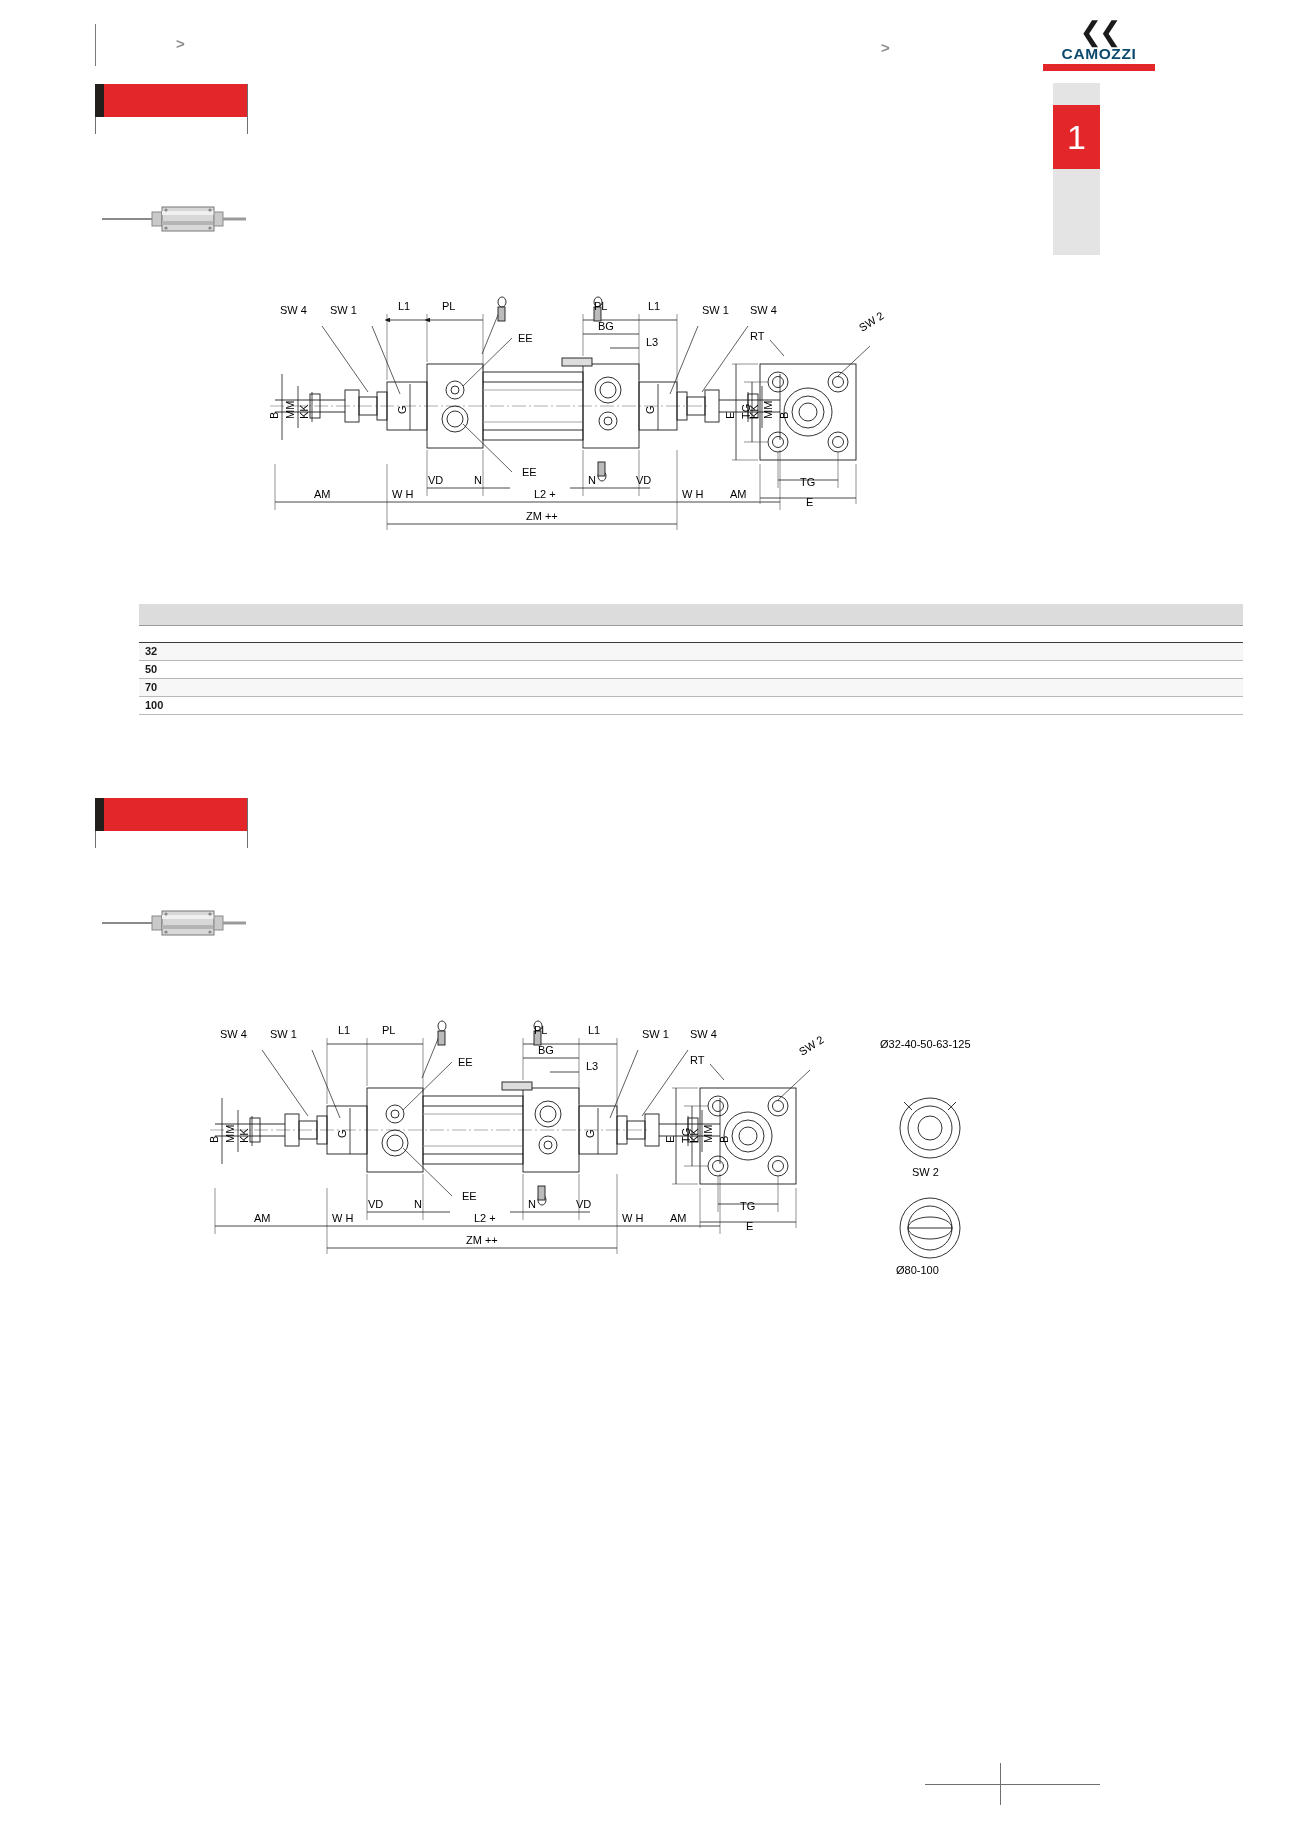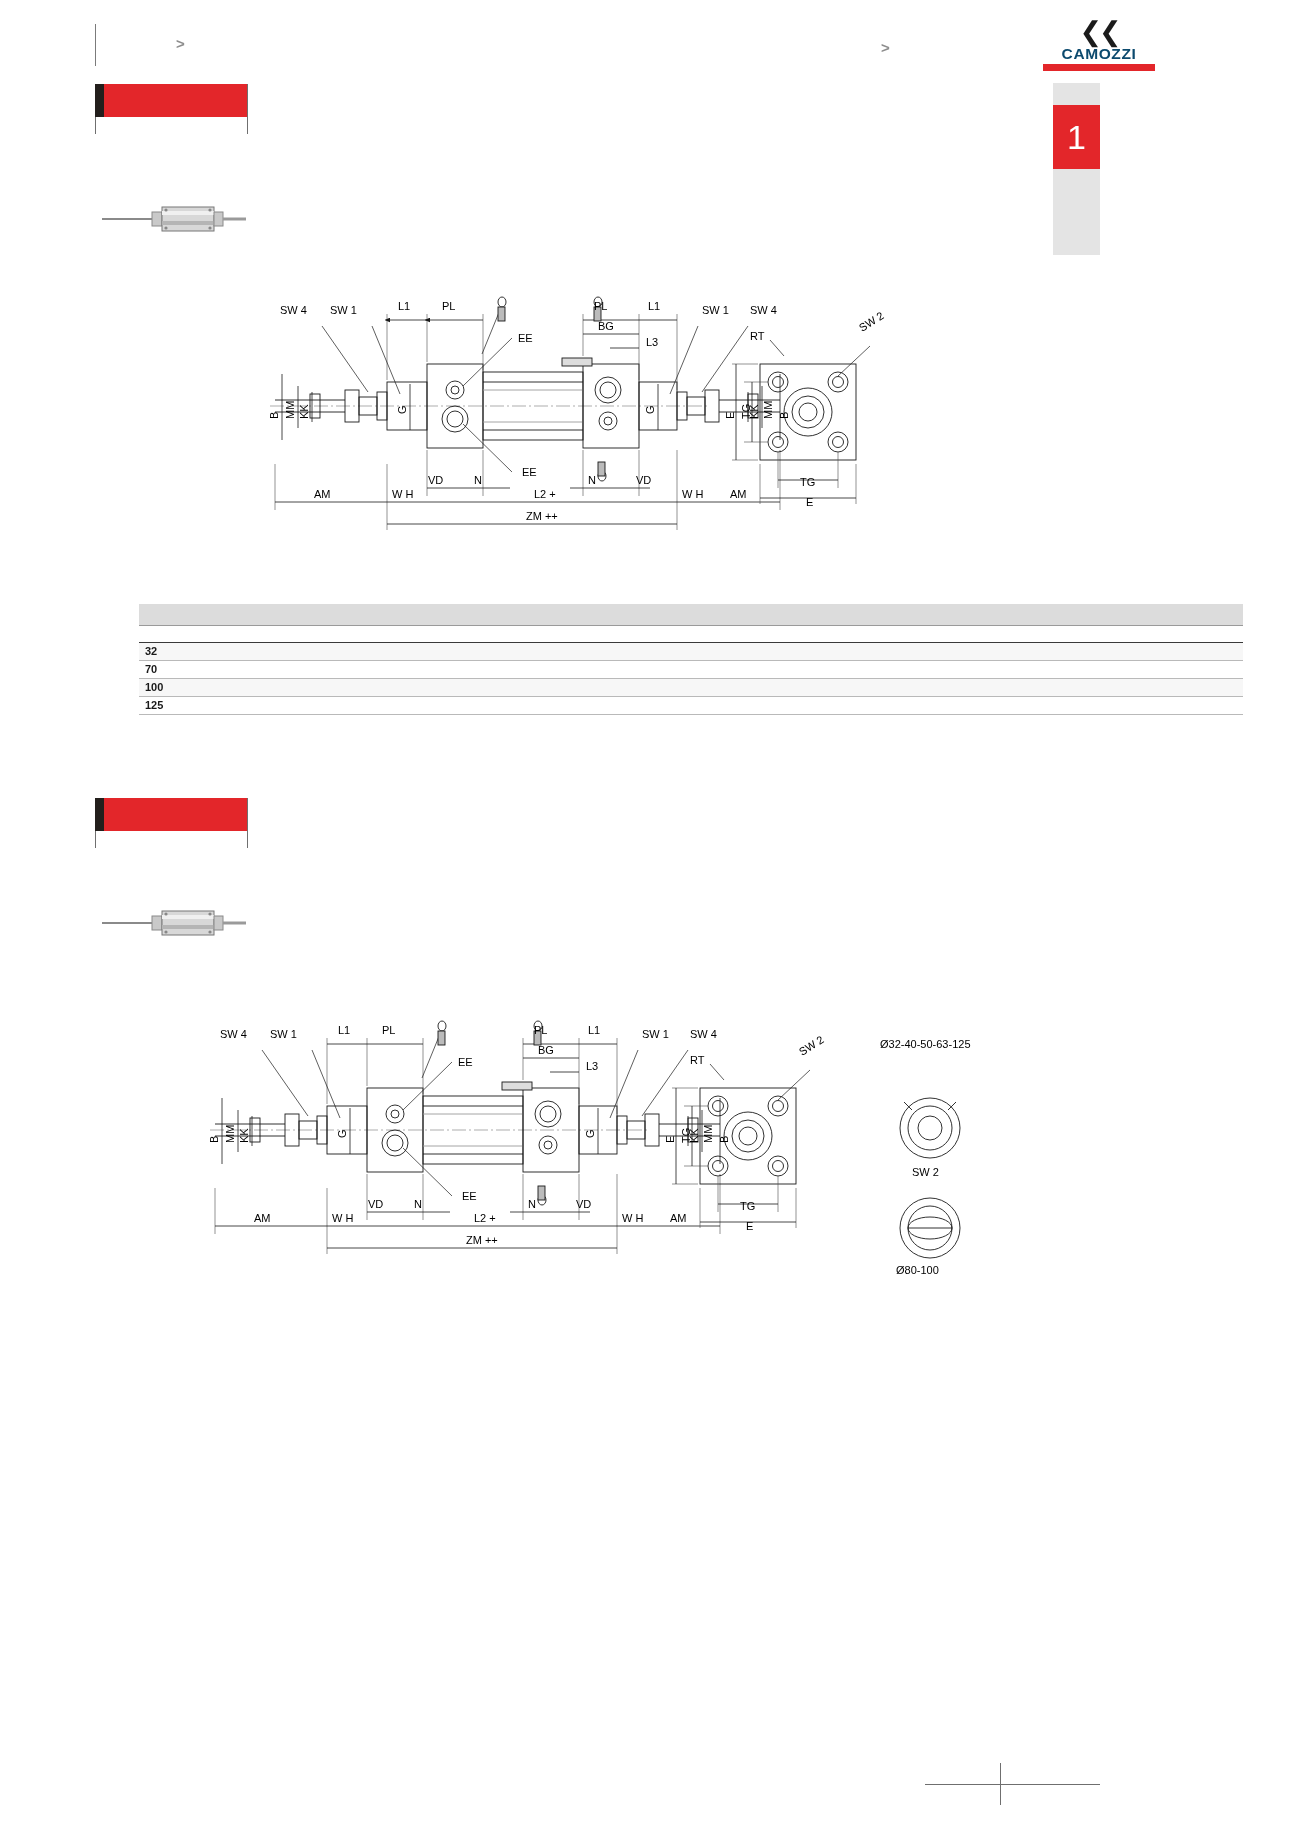--- a/index.html
+++ b/index.html
@@ -354,20 +354,40 @@
             <td></td>
             <td></td>
             <td></td>
             <td></td>
             <td></td>
             <td></td>
             <td></td>
             <td></td>
           </tr>
         <tr>
+            <td>50</td>
+            <td></td>
+            <td></td>
+            <td></td>
+            <td></td>
+            <td></td>
+            <td></td>
+            <td></td>
+            <td></td>
+            <td></td>
+            <td></td>
+            <td></td>
+            <td></td>
+            <td></td>
+            <td></td>
+            <td></td>
+            <td></td>
+            <td></td>
+          </tr>
+        <tr>
             <td>70</td>
             <td></td>
             <td></td>
             <td></td>
             <td></td>
             <td></td>
             <td></td>
             <td></td>
             <td></td>
             <td></td>
@@ -375,40 +395,20 @@
             <td></td>
             <td></td>
             <td></td>
             <td></td>
             <td></td>
             <td></td>
             <td></td>
           </tr>
         <tr>
             <td>100</td>
-            <td></td>
-            <td></td>
-            <td></td>
-            <td></td>
-            <td></td>
-            <td></td>
-            <td></td>
-            <td></td>
-            <td></td>
-            <td></td>
-            <td></td>
-            <td></td>
-            <td></td>
-            <td></td>
-            <td></td>
-            <td></td>
-            <td></td>
-          </tr>
-        <tr>
-            <td>125</td>
             <td></td>
             <td></td>
             <td></td>
             <td></td>
             <td></td>
             <td></td>
             <td></td>
             <td></td>
             <td></td>
             <td></td>

